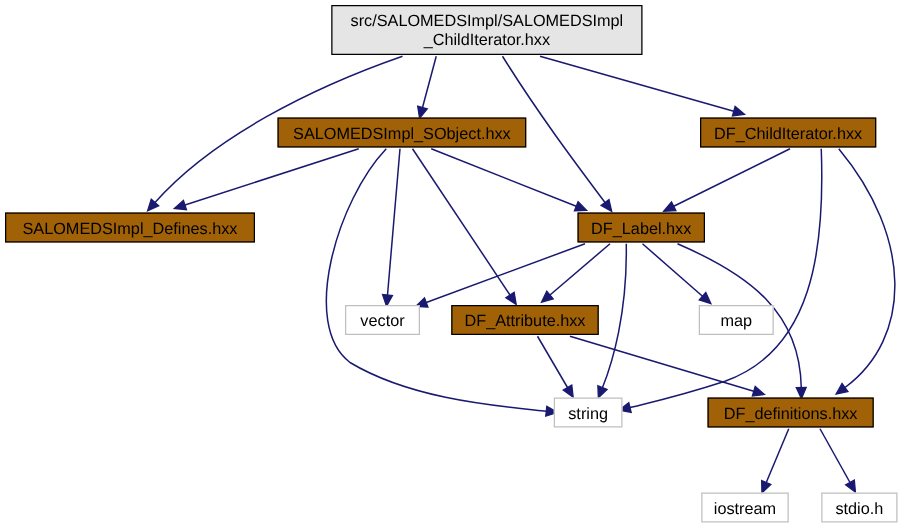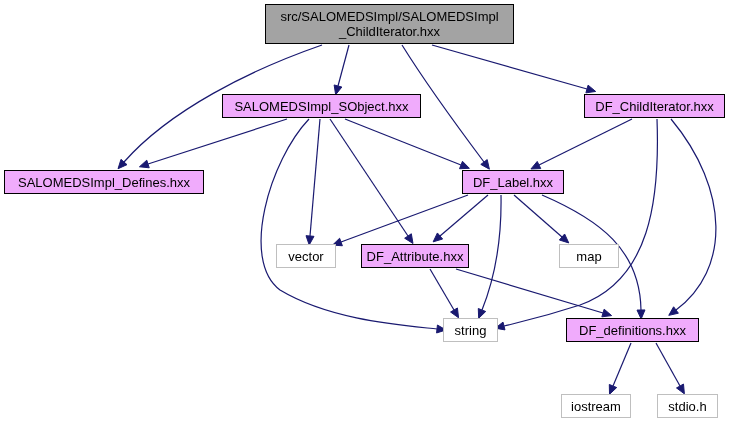--- a/index.html
+++ b/index.html
@@ -1,20 +1,20 @@
 <!DOCTYPE html>
 <html><head>
 <meta charset="utf-8">
 <style>
   html, body { margin: 0; padding: 0; background: #ffffff; }
   body { width: 733px; height: 425px; position: relative; overflow: hidden; font-family: "Liberation Sans", sans-serif; }
   #graph { position: absolute; left: 0; top: 0; width: 733px; height: 425px; }
   .node { position: absolute; box-sizing: border-box; display: flex; align-items: center; justify-content: center; text-align: center; font-size: 13px; color: #000; line-height: 15px; white-space: pre-line; }
-  .node.main { background: #a3a3a3; border: 1px solid #000; }
-  .node.proj { background: #f0abfc; border: 1px solid #000; }
+  .node.main { background: #e5e5e5; border: 1px solid #000; }
+  .node.proj { background: #a16207; border: 1px solid #000; }
   .node.ext  { background: #fff; border: 1px solid #bfbfbf; }
   .edge { fill: none; stroke: #191970; stroke-width: 1.2; }
   .arrow { fill: #191970; stroke: #191970; stroke-width: 1; }
 </style>
 </head>
 <body>
 
 <svg id="graph" viewBox="0 0 733 425" xmlns="http://www.w3.org/2000/svg">
   <g id="edges">
       <path d="M322,45 C250,70 170,110 124,162" class="edge"></path>
@@ -58,22 +58,22 @@
       <path d="M631,343 L613,386" class="edge"></path>
       <polygon points="609.5247572068648,394.30196889471176 609.3102360467948,384.4554476474955 616.6897639532052,387.5445523525045" class="arrow"></polygon>
       <path d="M656,343 L680,386" class="edge"></path>
       <polygon points="684.3862954333772,393.8587793181342 676.5072091919403,387.94946463705656 683.4927908080597,384.05053536294344" class="arrow"></polygon>
     </g>
 </svg>
 
 <div class="node main" style="left:265px;top:4px;width:249px;height:40px;">src/SALOMEDSImpl/SALOMEDSImpl
 _ChildIterator.hxx</div>
 <div class="node proj" style="left:222px;top:94px;width:199px;height:24px;">SALOMEDSImpl_SObject.hxx</div>
-<div class="node proj" style="left:584px;top:94px;width:141px;height:24px;">DF_ChildIterator.hxx</div>
+<div class="node proj" style="left:560px;top:94px;width:141px;height:24px;">DF_ChildIterator.hxx</div>
 <div class="node proj" style="left:4px;top:170px;width:200px;height:24px;">SALOMEDSImpl_Defines.hxx</div>
 <div class="node proj" style="left:462px;top:170px;width:102px;height:24px;">DF_Label.hxx</div>
 <div class="node ext" style="left:276px;top:244px;width:60px;height:24px;">vector</div>
-<div class="node proj" style="left:361px;top:244px;width:108px;height:24px;">DF_Attribute.hxx</div>
+<div class="node proj" style="left:361px;top:244px;width:118px;height:24px;">DF_Attribute.hxx</div>
 <div class="node ext" style="left:559px;top:244px;width:60px;height:24px;">map</div>
 <div class="node ext" style="left:443px;top:318px;width:55px;height:24px;">string</div>
 <div class="node proj" style="left:566px;top:318px;width:133px;height:24px;">DF_definitions.hxx</div>
 <div class="node ext" style="left:561px;top:394px;width:70px;height:24px;text-align:right;">iostream</div>
 <div class="node ext" style="left:657px;top:394px;width:61px;height:24px;">stdio.h</div>
 
 </body></html>

